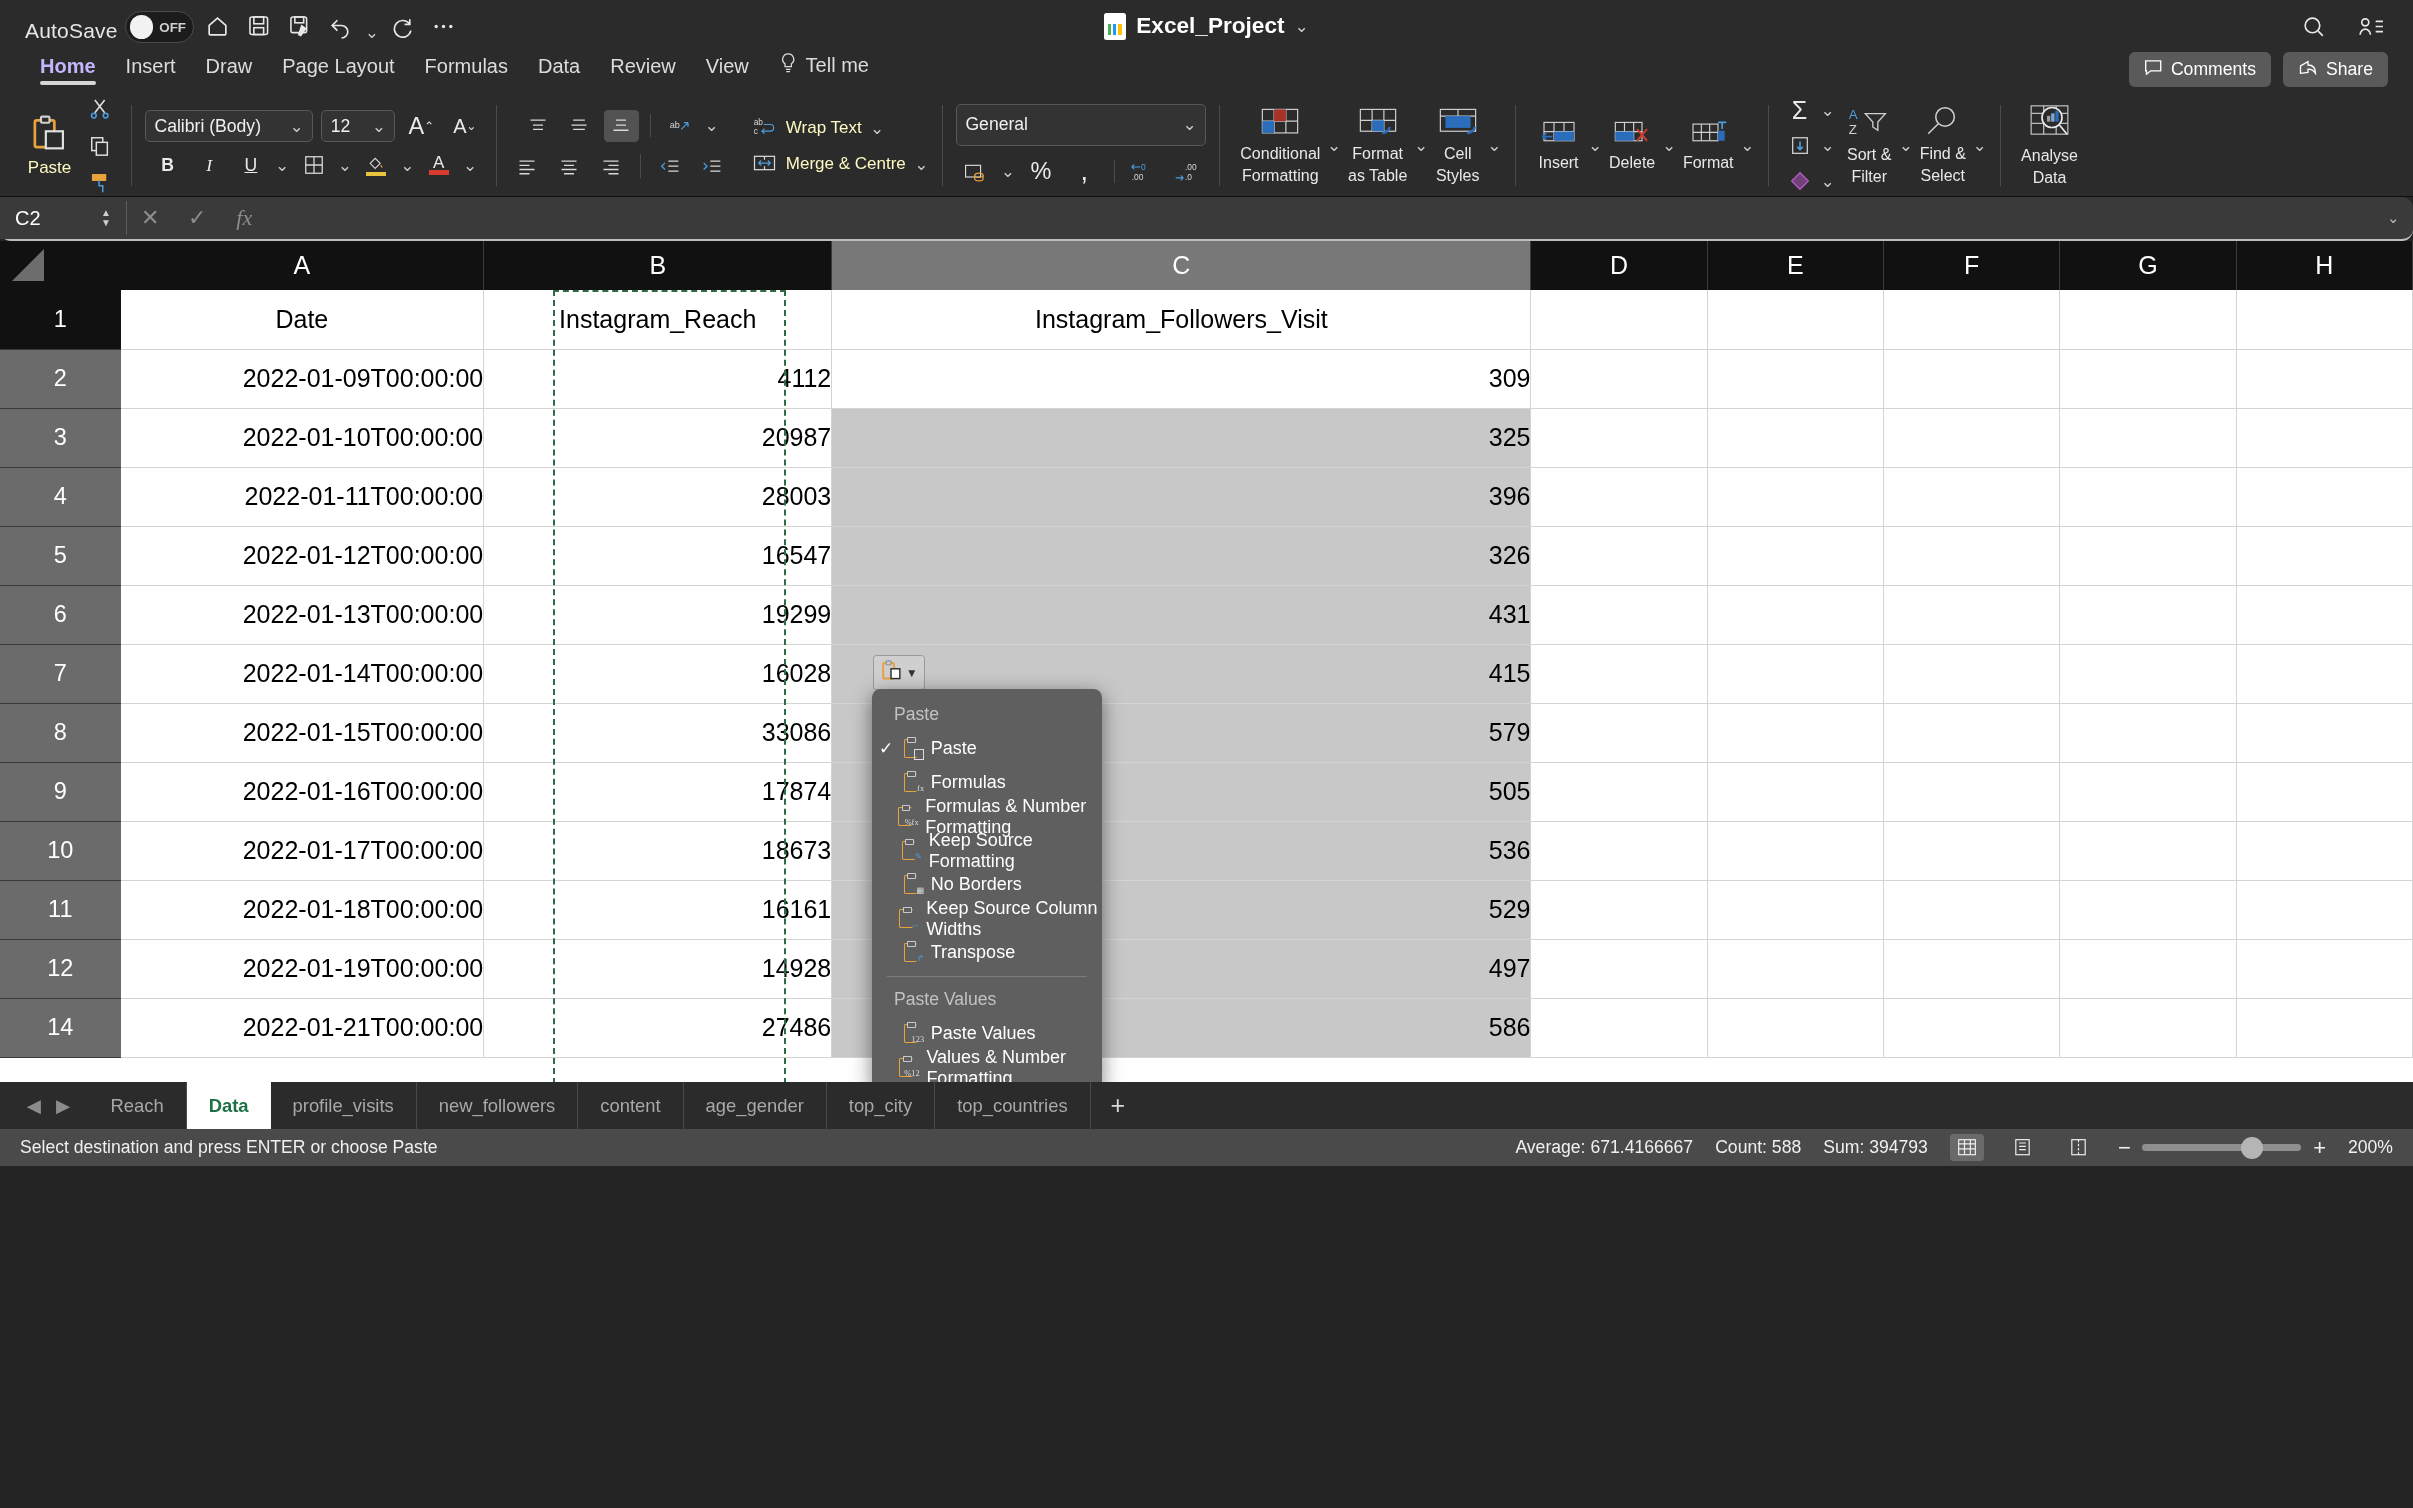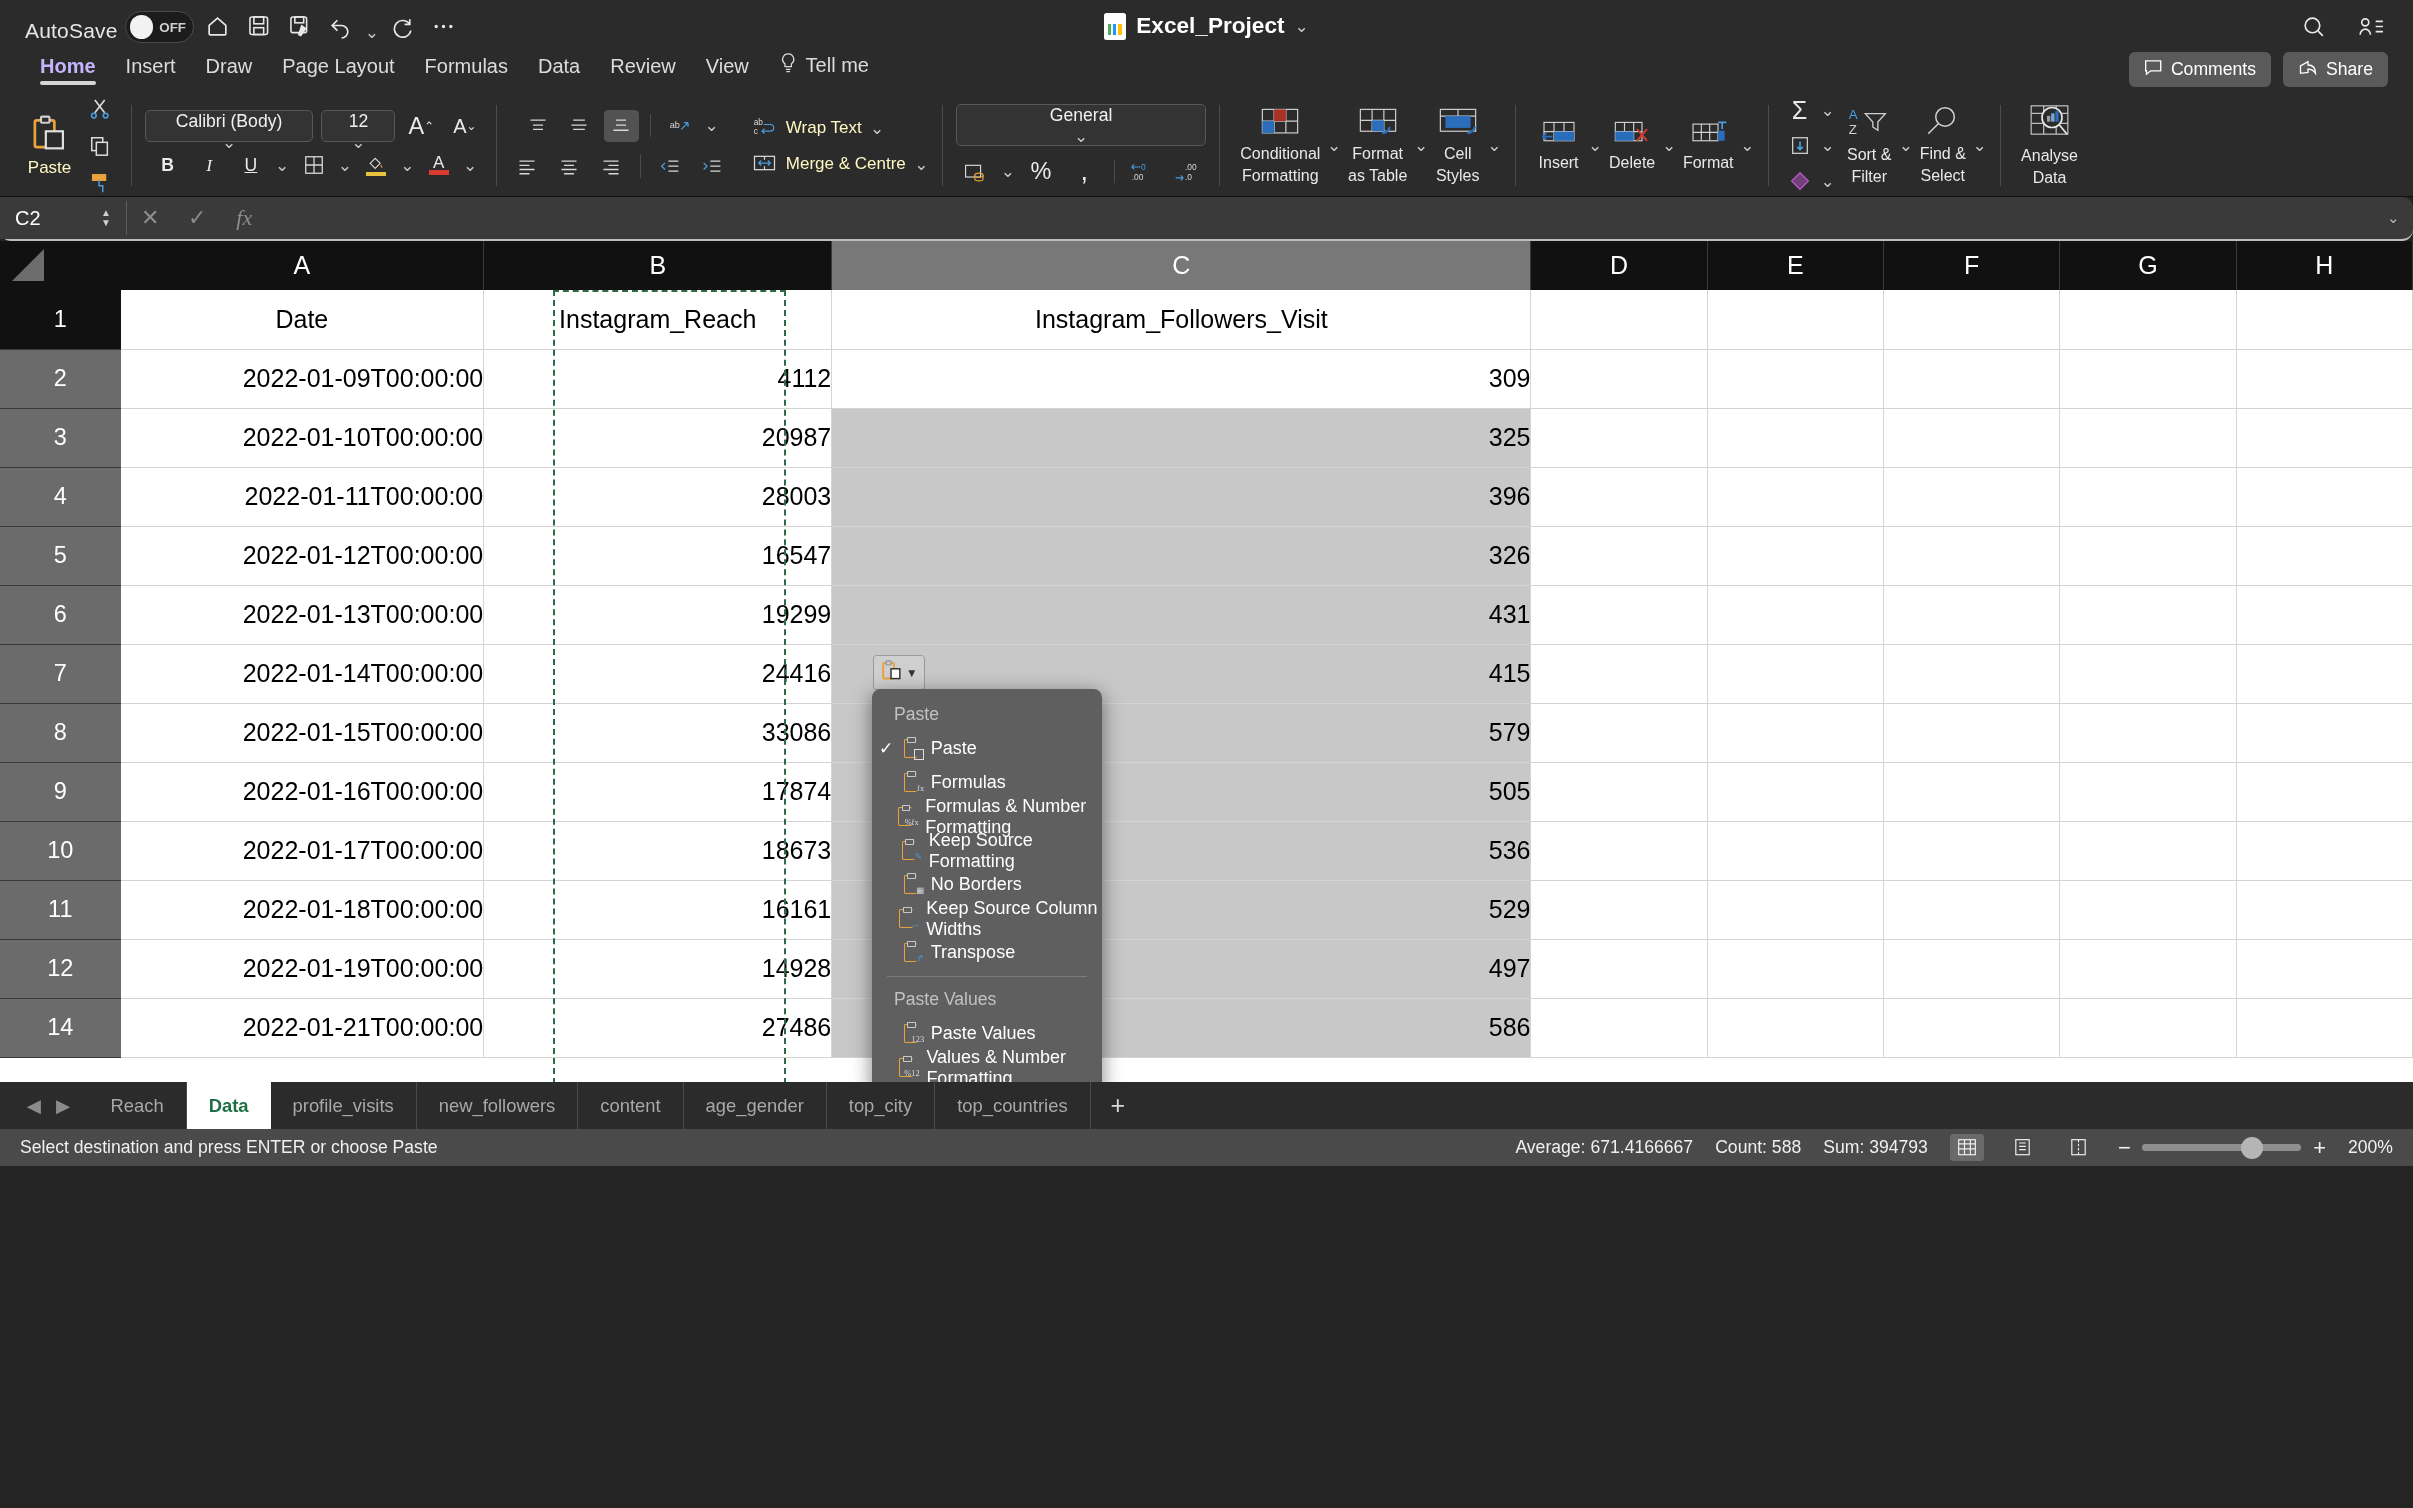--- a/index.html
+++ b/index.html
@@ -70,21 +70,21 @@
     padding: 3.4px 11.7px 0 11.7px; border-bottom: 1.7px solid #0f0f0f;
   }
   .rgroup { display: flex; align-items: center; padding: 0 8.4px; }
   .rsep { width: 0.8px; background: #4b4b4b; margin: 10px 5px; }
   .lbl { color: #fef9c3; font-size: 17px; }
   .lbl-sm { color: #e8e8e8; font-size: 16px; line-height: 18.4px; text-align: center; }
   .bigbtn { display: flex; flex-direction: column; align-items: center; justify-content: center; gap: 3.4px; padding: 0 6.7px; cursor: pointer; min-width: 59px;}
   .combo {
     background: #333; border: 0.8px solid #585858; border-radius: 5px; height: 32px;
     display: flex; align-items: center; justify-content: space-between;
-    color: #f0f0f0; font-size: 17.6px; padding: 0 8.4px; cursor: pointer; flex-direction: column;
+    color: #f0f0f0; font-size: 17.6px; padding: 0 8.4px; cursor: pointer;
   }
   .sqbtn { width: 35px; height: 32px; display: flex; align-items: center; justify-content: center; border-radius: 4.2px; cursor: pointer; color:#eaeaea; font-size:17.6px;}
   .sqbtn.sel { background: #525252; }
   
   .fbar { height: 44px; background: #3a3a3a; display: flex; align-items: center; border-bottom: 2.5px solid #bdbdbd; border-radius: 11px;}
   .namebox {
     width: 126px; height: 100%; background: #3a3a3a; color: #fff; font-size: 20px;
     display: flex; align-items: center; padding-left: 15px; position: relative;
   }
   .spin { position: absolute; right: 15px; display: flex; flex-direction: column; gap: 2.5px; color:#cfcfcf; font-size: 10px; line-height: 7.5px;}
@@ -754,21 +754,21 @@
           <td class="cell num selcol">431</td>
           <td class="cell "></td>
           <td class="cell "></td>
           <td class="cell "></td>
           <td class="cell "></td>
           <td class="cell "></td>
         </tr>
         <tr>
           <td class="rowh hl">7</td>
           <td class="cell num">2022-01-14T00:00:00</td>
-          <td class="cell num">24416</td>
+          <td class="cell num">16028</td>
           <td class="cell num selcol">415</td>
           <td class="cell "></td>
           <td class="cell "></td>
           <td class="cell "></td>
           <td class="cell "></td>
           <td class="cell "></td>
         </tr>
         <tr>
           <td class="rowh hl">8</td>
           <td class="cell num">2022-01-15T00:00:00</td>

